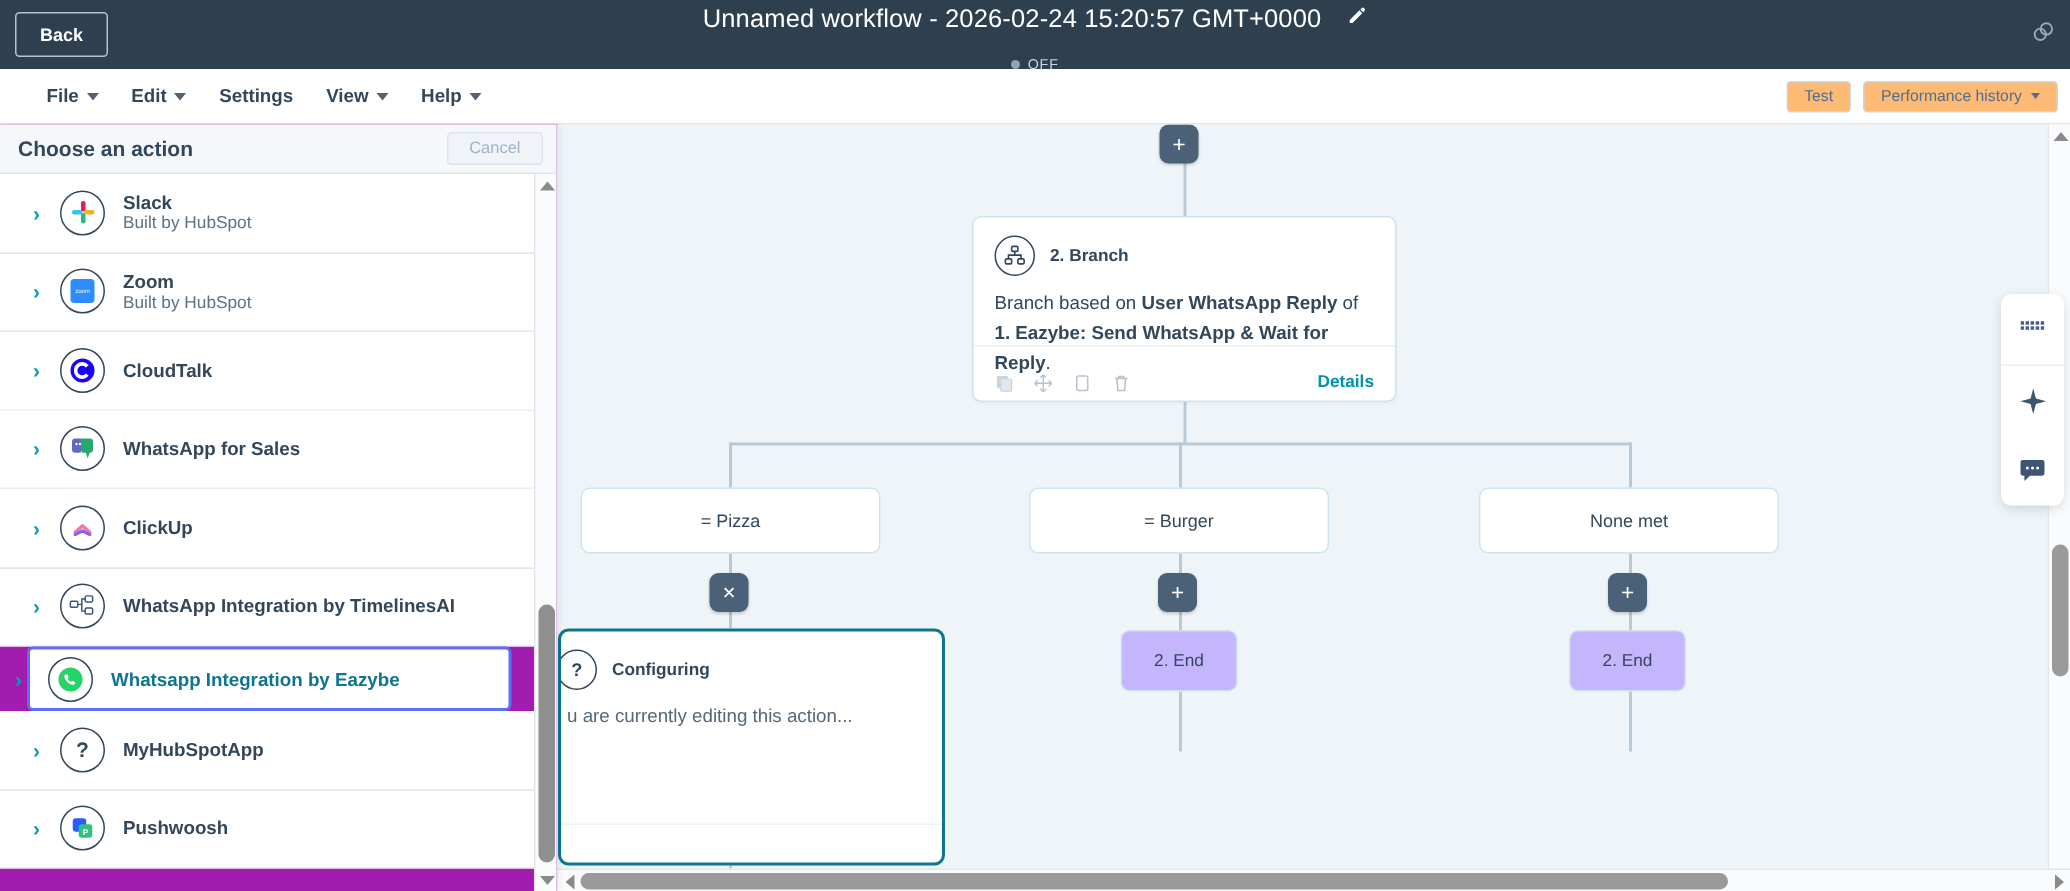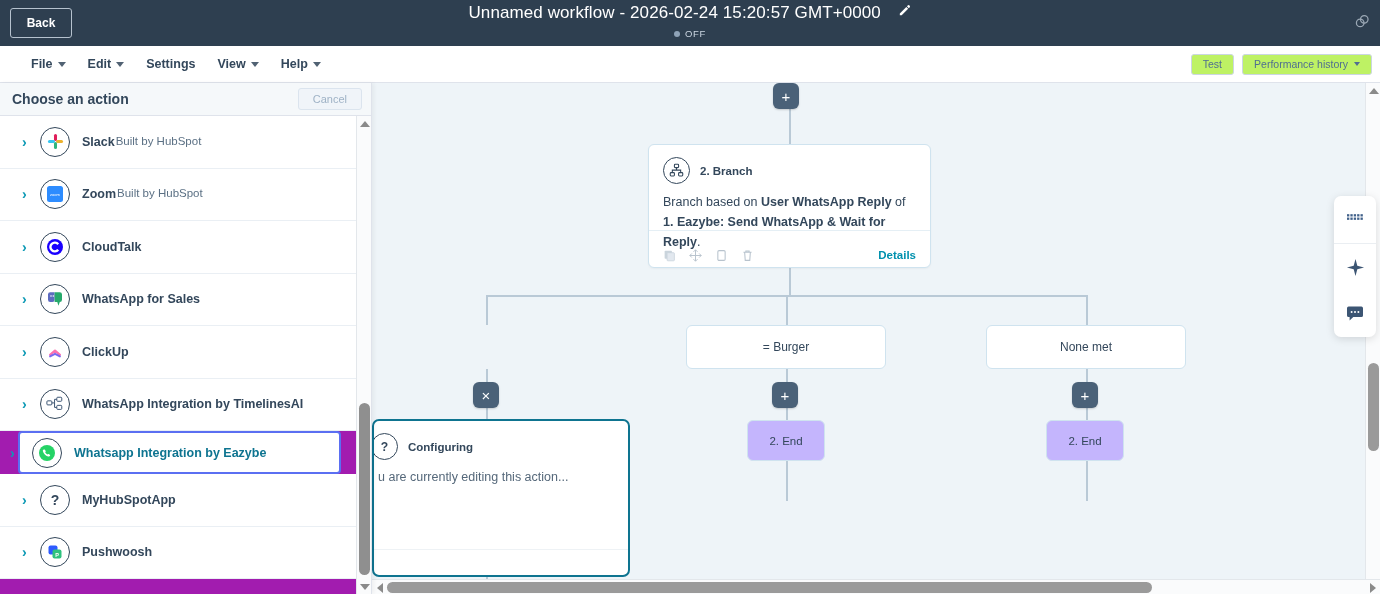--- a/index.html
+++ b/index.html
@@ -29,21 +29,21 @@
   }
   #wf-title {
     display:inline-block; color:#ffffff; font-size:17px; font-weight:400;
     letter-spacing:.1px; vertical-align:middle;
   }
   #edit-pencil {
     display:inline-block; margin-left:12px; vertical-align:middle;
     cursor:pointer; pointer-events:auto;
   }
   #status-row {
-    margin-top:5px; font-size:9.5px; color:#cbd6e2; letter-spacing:.6px;
+    margin-top:15px; font-size:9.5px; color:#cbd6e2; letter-spacing:.6px;
   }
   #status-dot {
     display:inline-block; width:6px; height:6px; border-radius:50%;
     background:#8fa3b7; margin-right:5px; vertical-align:middle;
   }
   #topbar-right {
     position:absolute; right:0; top:0; height:46px;
     display:flex; align-items:center; gap:14px; padding-right:9px;
   }
   #clone-icon { cursor:pointer; opacity:.8; }
@@ -66,21 +66,21 @@
   .caret-d {
     width:0; height:0; border-left:4px solid transparent;
     border-right:4px solid transparent; border-top:5px solid #33475b;
     opacity:.85;
   }
   #menubar-right {
     position:absolute; right:8px; display:flex; gap:8px; align-items:center;
   }
   .ghost-btn {
     height:21px; border:1px solid #cbd6e2; border-radius:3px;
-    background:#bef264; color:#506e91; font-size:10.5px;
+    background:#fdba74; color:#506e91; font-size:10.5px;
     font-family:inherit; padding:0 11px; cursor:pointer;
     display:flex; align-items:center; gap:6px;
   }
   .tiny-caret {
     width:0;height:0;border-left:3.5px solid transparent;
     border-right:3.5px solid transparent;border-top:4px solid #506e91;
   }
   
   #canvas {
     position:absolute; left:372px; top:83px; width:1008px; height:511px;
@@ -187,21 +187,21 @@
   }
   .chev {
     color:#0e9ab5; font-size:14px; font-weight:bold; width:8px;
     margin-right:-2px; flex:0 0 auto;
   }
   .app-icon {
     width:30px; height:30px; border-radius:50%;
     border:1.3px solid #33475b; display:flex; align-items:center;
     justify-content:center; flex:0 0 auto; overflow:hidden;
   }
-  .app-text { display:flex; flex-direction:row; gap:1px; }
+  .app-text { display:flex; flex-direction:column; gap:1px; }
   .app-name { font-size:12.5px; font-weight:bold; color:#33475b; }
   .app-sub { font-size:11.5px; color:#5b7084; font-weight:normal; }
   .app-row.selected .app-name { color:#0e7490; }
   
   .sb-v {
     position:absolute; width:15px; background:#fafbfc;
     border-left:1px solid #e3e7eb;
   }
   .sb-track-arrow {
     position:absolute; left:0; width:15px; height:15px;
@@ -347,20 +347,21 @@
         </span>
       <span class="fi">
           <svg width="13" height="13" viewBox="0 0 16 16">
             <path d="M3 4h10M6 4V2.5h4V4M4.5 4l.7 10h5.6l.7-10" fill="none" stroke="#7f93a6" stroke-width="1.3"></path>
           </svg>
         </span>
       <span id="details-link">Details</span>
     </div>
   </div>
 
+  <div class="outcome" id="out-0">= Pizza</div>
   <div class="outcome" id="out-1">= Burger</div>
   <div class="outcome" id="out-2">None met</div>
 
   <div class="pill" id="x-left">×</div>
   <div class="pill" id="plus-mid">+</div>
   <div class="pill" id="plus-right">+</div>
 
   <div class="endnode" id="end-1">2. End</div>
   <div class="endnode" id="end-2">2. End</div>
 

